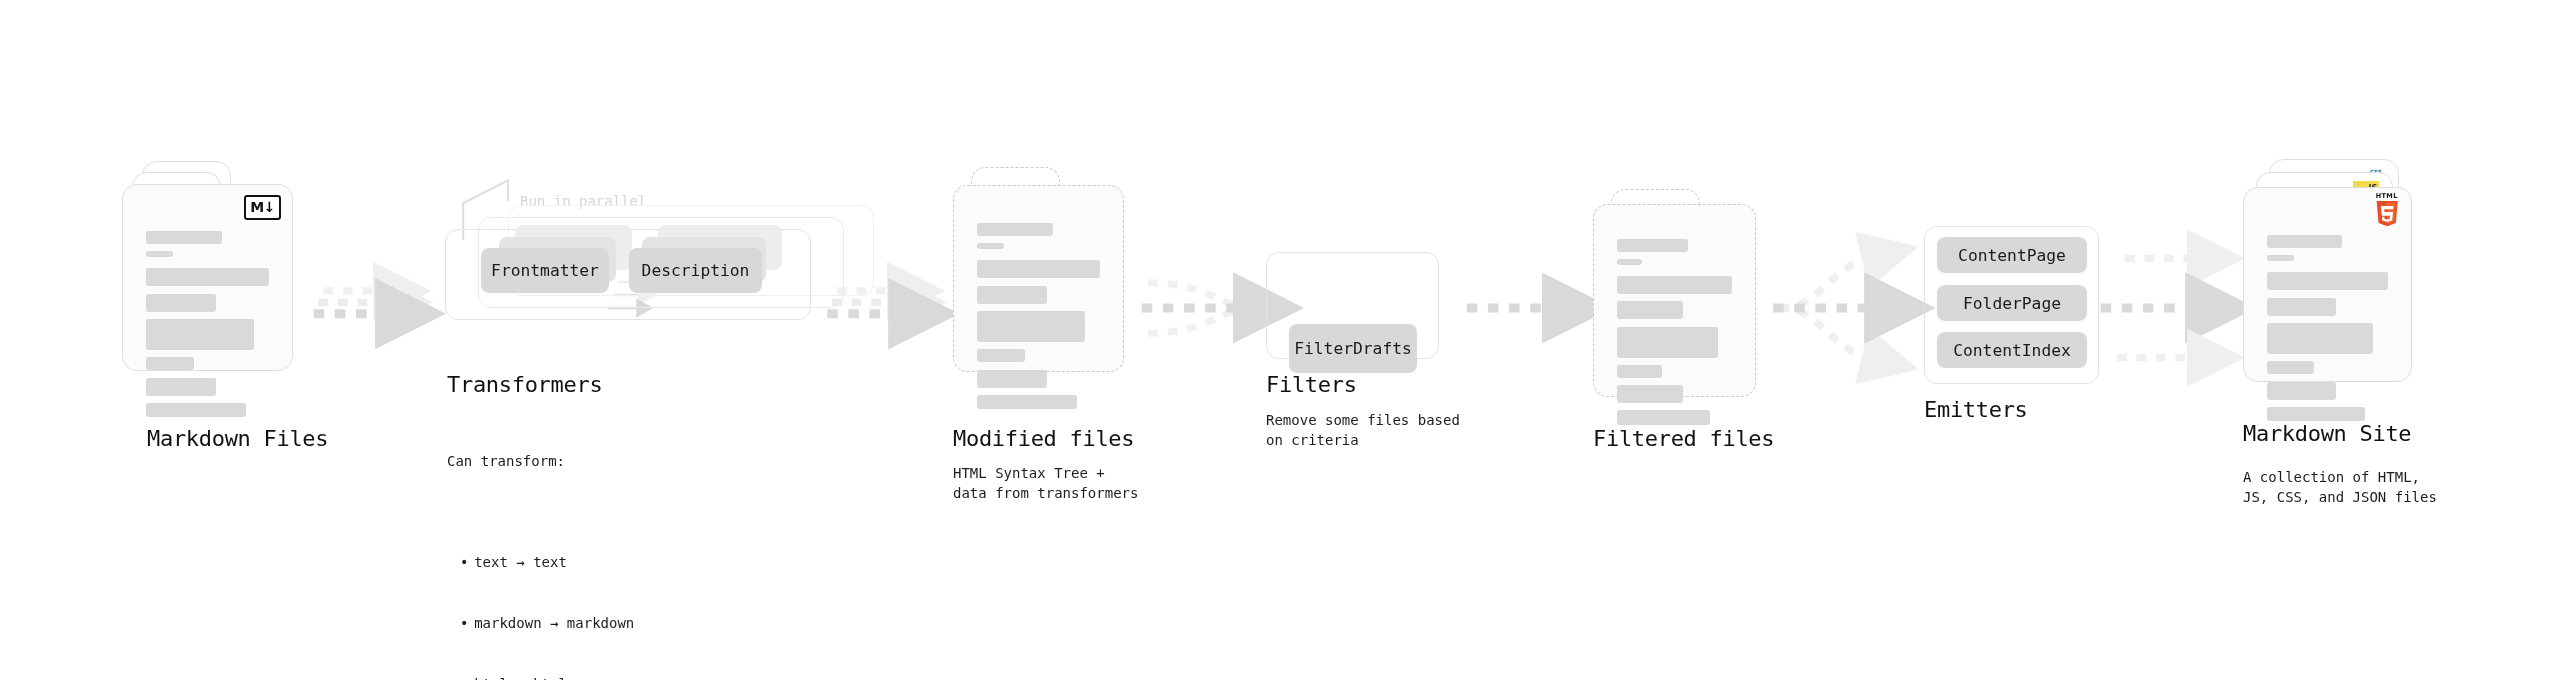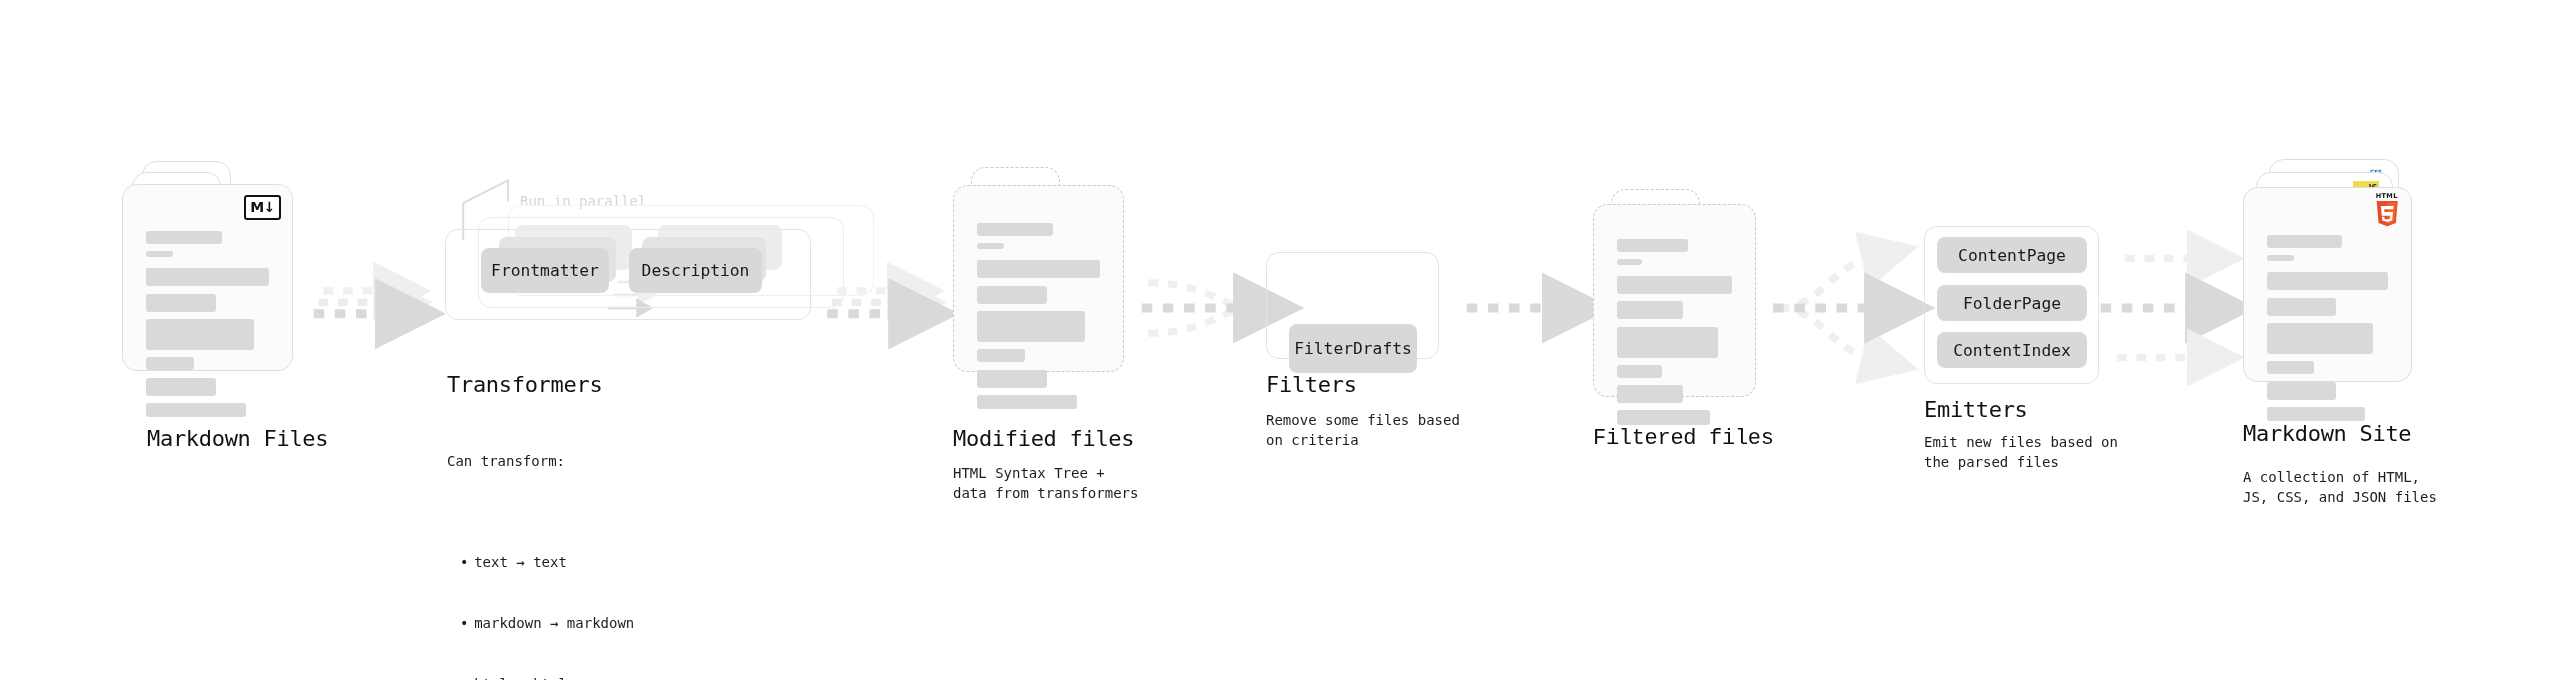--- a/index.html
+++ b/index.html
@@ -323,37 +323,35 @@
         <div class="bar" style="width:22%; height:5.7px; margin-bottom:11.4px;"></div>
         <div class="bar" style="width:100%; height:18px;"></div>
         <div class="bar" style="width:57%; height:18px;"></div>
         <div class="bar" style="width:88%; height:31px;"></div>
         <div class="bar" style="width:39%; height:13px;"></div>
         <div class="bar" style="width:57%; height:18px;"></div>
         <div class="bar" style="width:81%; height:14.6px;"></div>
       </div>
     </div>
   </div>
-  <div class="title" style="left:1593px; top:426px;font-family:Liberation Mono, monospace;">Filtered files</div>
+  <div class="title" style="left:1593px; top:426px;">Filtered files</div>
 
   <div class="proc-stack" style="left:1924px; top:226px;">
     <div class="proc-box" style="left:0px; top:0px; width:175px; height:158px;"></div>
     <div class="pill" style="left:13px; top:11.4px; width:150px; height:36px;">
       <span>ContentPage</span>
     </div>
     <div class="pill" style="left:13px; top:59px; width:150px; height:36px;">
       <span>FolderPage</span>
     </div>
     <div class="pill" style="left:13px; top:106px; width:150px; height:36px;">
       <span>ContentIndex</span>
     </div>
   </div>
   <div class="title" style="left:1924px; top:397px;">Emitters</div>
-  <div class="caption" style="left:1924px; top:432px;">Emit new files based on
-the parsed files</div>
 
   <div class="doc-stack" style="left:2243px; top:159px;">
     <div class="doc" style="left:26px; top:0px; width:130px; height:49px; background:#ffffff;">
       <div class="badge css-badge" style="right:13px; top:7.3px;">
           <span>CSS</span>
         </div>
     </div>
     <div class="doc" style="left:13px; top:13px; width:137px; height:49px; background:#ffffff;">
       <div class="badge js-badge" style="right:13px; top:8.1px;">
           <span>JS</span>

